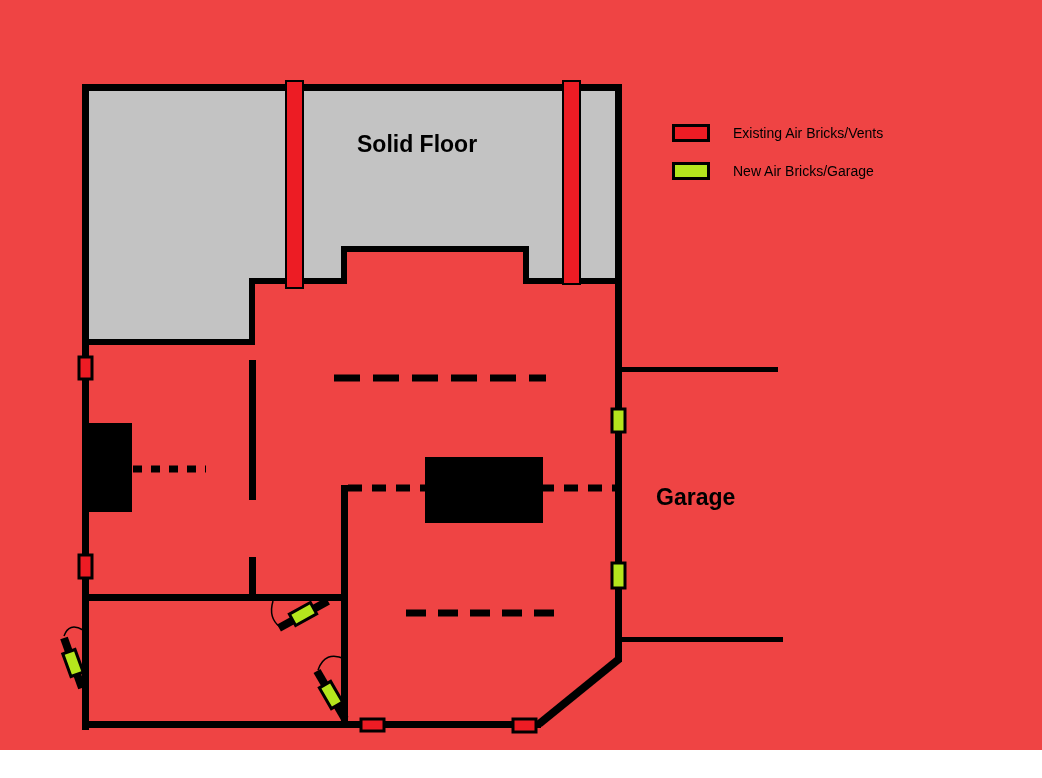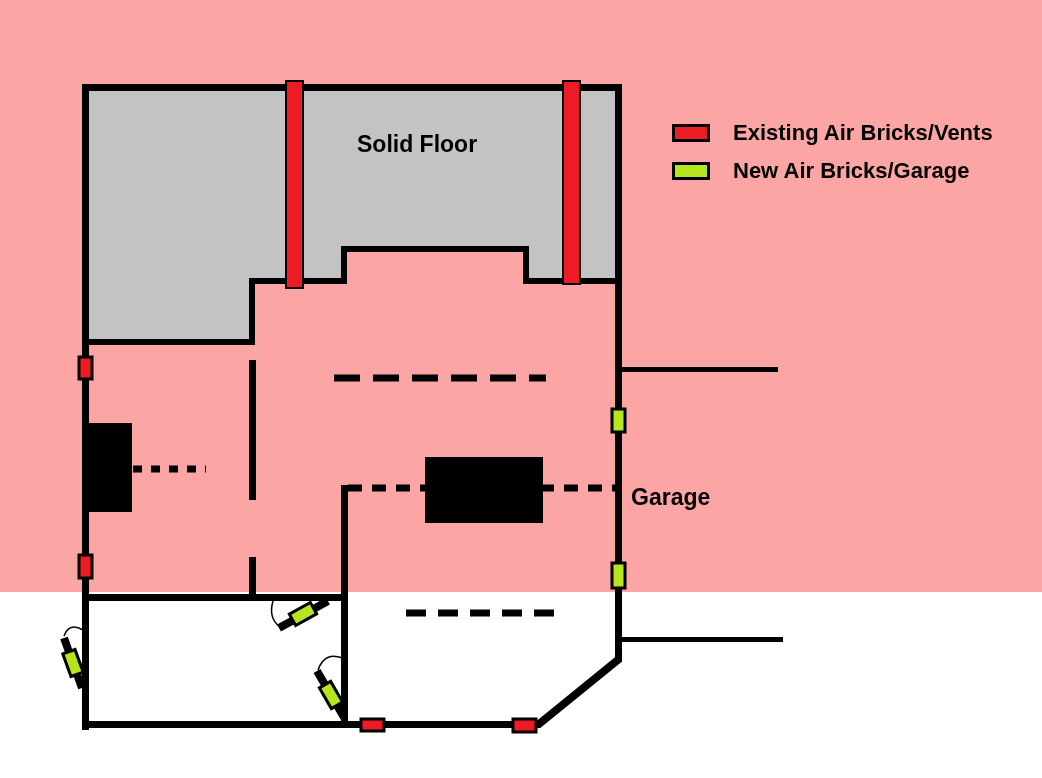--- a/index.html
+++ b/index.html
@@ -7,41 +7,41 @@
     padding: 0;
     background: #ffffff;
     width: 1042px;
     height: 778px;
     overflow: hidden;
     font-family: "Liberation Sans", sans-serif;
   }
   .canvas {
     position: relative;
     width: 1042px;
-    height: 592px;
-    background: #fca5a5;
+    height: 750px;
+    background: #ef4444;
   }
   .plan-svg {
     position: absolute;
     left: 0;
     top: 0;
   }
   .label {
     position: absolute;
     color: #000;
     font-weight: bold;
   }
   .solid-floor-label {
     left: 357px;
     top: 126px;
     font-size: 23px;
     line-height: 36px;
   }
   .garage-label {
-    left: 631px;
+    left: 656px;
     top: 483px;
     font-size: 23px;
     line-height: 28px;
   }
   .legend {
     position: absolute;
     left: 672px;
     top: 121px;
   }
   .legend-row {
@@ -52,22 +52,22 @@
   }
   .swatch {
     display: inline-block;
     width: 32px;
     height: 12px;
     border: 3px solid #000;
     margin-right: 23px;
     flex: 0 0 auto;
   }
   .legend-text {
-    font-size: 22px;
-    font-weight: bold;
+    font-size: 14px;
+    font-weight: normal;
     color: #000;
     white-space: nowrap;
   }
 </style>
 </head>
 <body>
 
 <div class="canvas">
 
   <svg class="plan-svg" width="1042" height="778" viewBox="0 0 1042 778">

